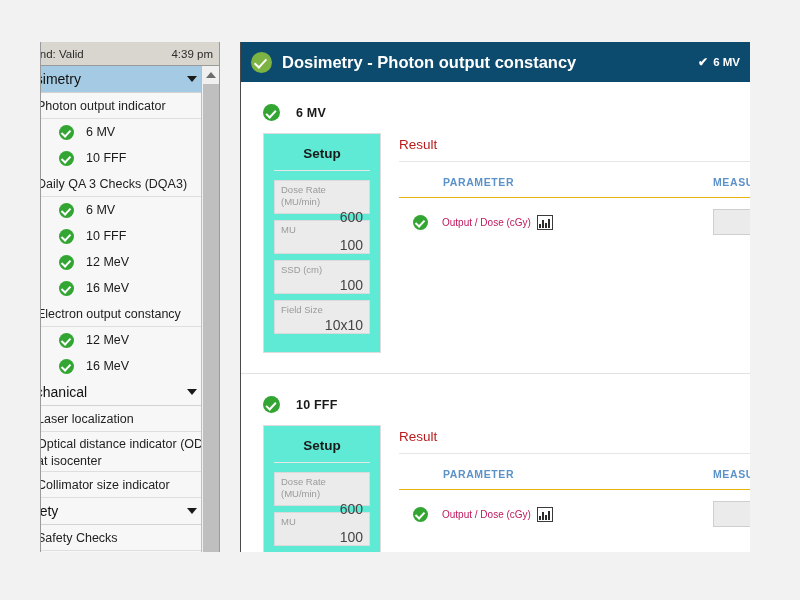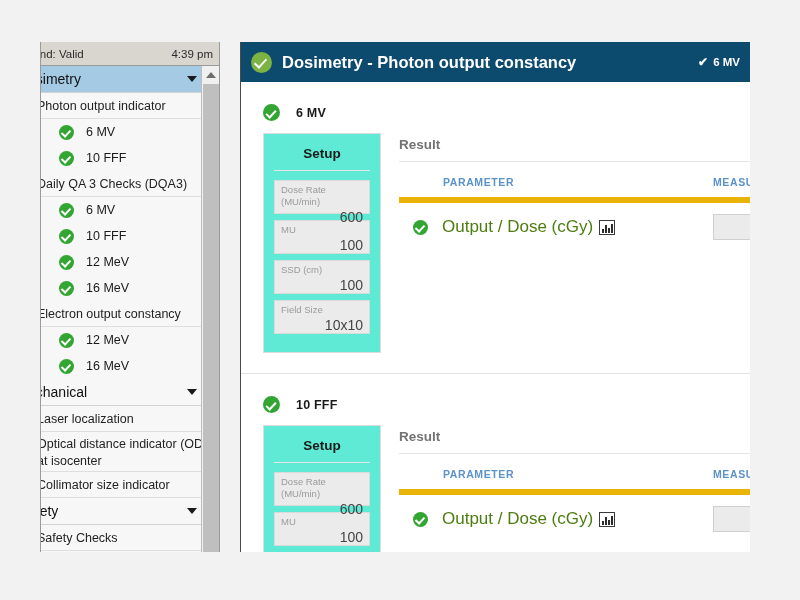--- a/index.html
+++ b/index.html
@@ -303,49 +303,49 @@
     text-align: right;
   }
 
   .result-area {
     flex: 1;
     padding-left: 18px;
     min-width: 0;
   }
   .result-title {
     font-size: 13.5px;
-    font-weight: bold;
-    color: #737373;
+    font-weight: normal;
+    color: #b91c1c;
     padding: 4px 0 9px 0;
     border-bottom: 1px solid #e6e6e6;
   }
   table.result-table {
     border-collapse: collapse;
     width: 420px;
     table-layout: fixed;
   }
   table.result-table th {
     font-size: 10.5px;
     font-weight: bold;
     color: #5b92c9;
     letter-spacing: 0.6px;
     text-align: left;
     padding: 14px 0 9px 0;
-    border-bottom: 6px solid #eab308;
+    border-bottom: 1px solid #eab308;
     white-space: nowrap;
   }
   table.result-table th.c-param { width: 270px; padding-left: 44px; }
   table.result-table th.c-meas  { width: 150px; }
   table.result-table td {
     padding: 11px 0 11px 0;
     vertical-align: middle;
   }
   td.param-cell {
-    font-size: 17px;
-    color: #4d7c0f;
+    font-size: 10px;
+    color: #be185d;
     padding-left: 14px !important;
   }
   .param-inner {
     display: flex;
     align-items: center;
   }
   .param-inner .p-text {
     margin-left: 14px;
   }
   .bar-icon {

